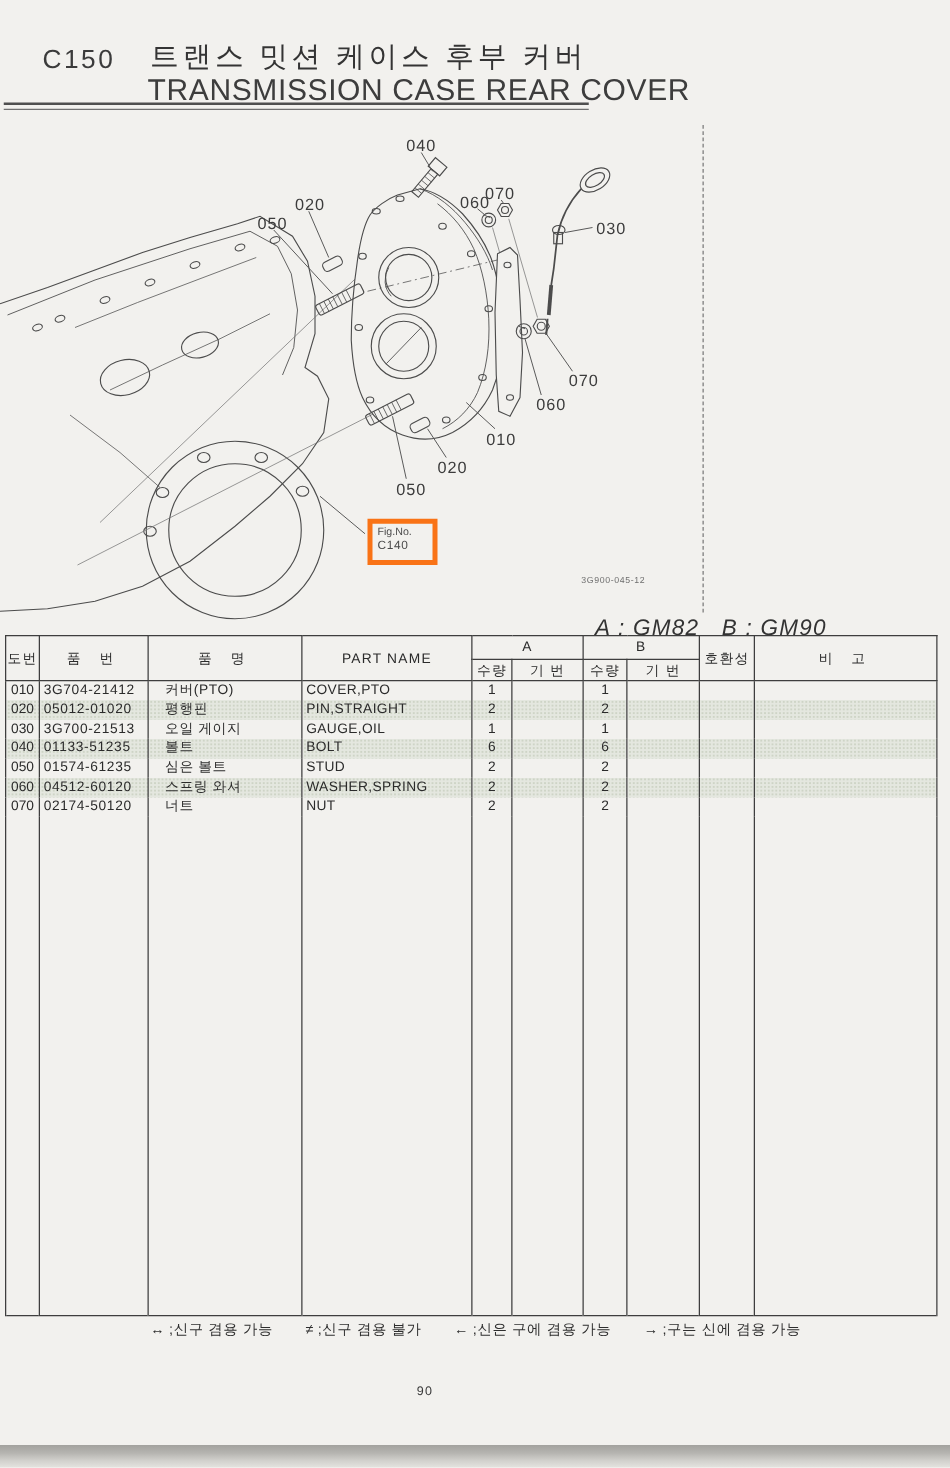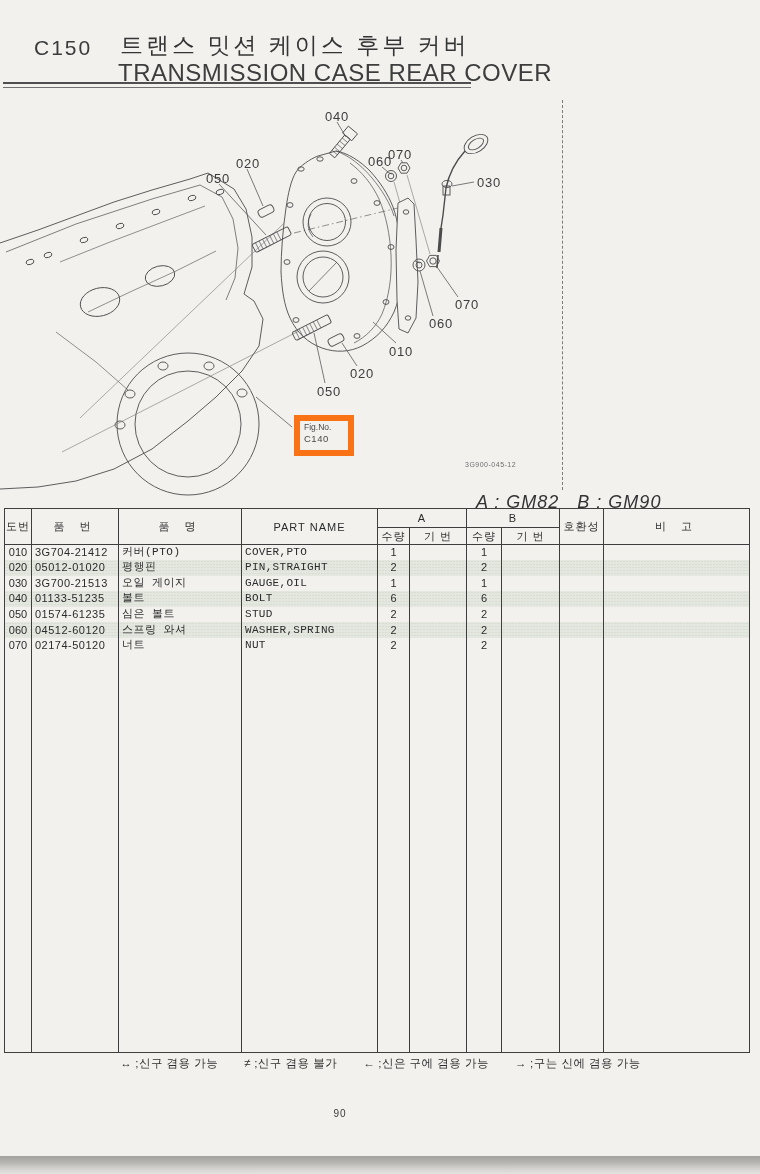--- a/index.html
+++ b/index.html
@@ -21,21 +21,21 @@
   }
 
   
   .diagram-svg{left:0;top:95px;}
   .callout{
     position:absolute;font-size:13px;letter-spacing:0.8px;color:#3c3c3c;
     white-space:nowrap;
   }
   .fig-ref-box{
     left:294px;top:415px;width:44px;height:28px;
-    border:6px solid #f97316;padding:1px 0 0 4px;line-height:1.25;
+    border:4px solid #f97316;padding:1px 0 0 4px;line-height:1.25;
     font-size:8.5px;color:#4a4a4a;background:transparent;
   }
   .fig-ref-box .l2{font-size:9.5px;letter-spacing:0.5px;}
   .figure-code{left:465px;top:461px;font-size:7px;letter-spacing:0.5px;color:#6e6e6e;}
   .models-label{left:476px;top:492px;font-size:18px;letter-spacing:1px;color:#333;white-space:pre;font-style:italic;}
   .dashed-divider{left:562px;top:100px;height:390px;width:0;border-left:1px dashed #7a7a7a;}
 
   
   table.parts-table{
     position:absolute;left:4px;top:508px;width:745px;height:545px;
@@ -56,22 +56,22 @@
   .parts-table tr.h2{height:17px;}
   .parts-table tr.body{height:15.5px;}
   .parts-table tr.shaded td{
     background-color:#e4e7df;
     background-image:radial-gradient(#ced4c6 0.6px, transparent 0.7px);
     background-size:3px 3px;
   }
   .parts-table tr.filler td{height:397px;}
   td.c-ref{text-align:center;}
   td.c-part_no{padding-left:3px;letter-spacing:0.5px;}
-  td.c-name_kr{padding-left:3px;letter-spacing:0.5px;font-family:Liberation Mono, monospace;}
-  td.c-part_name{padding-left:3px;letter-spacing:0.3px;font-family:Liberation Mono, monospace;}
+  td.c-name_kr{padding-left:13px;letter-spacing:0.5px;}
+  td.c-part_name{padding-left:3px;letter-spacing:0.3px;}
   td.c-qty_a,td.c-qty_b{text-align:center;}
   th.sp2{letter-spacing:6px;}
 
   
   .legend{left:8px;top:1056px;width:745px;text-align:center;font-size:11.5px;color:#2e2e2e;}
   .legend-item{display:inline-block;margin:0 13px;letter-spacing:0.5px;white-space:nowrap;}
   .legend-item .sym{margin-right:3px;}
   .page-number{left:300px;top:1108px;width:80px;text-align:center;font-size:10px;letter-spacing:1px;color:#3a3a3a;}
   .scan-band{
     left:0;top:1156px;width:760px;height:18px;

